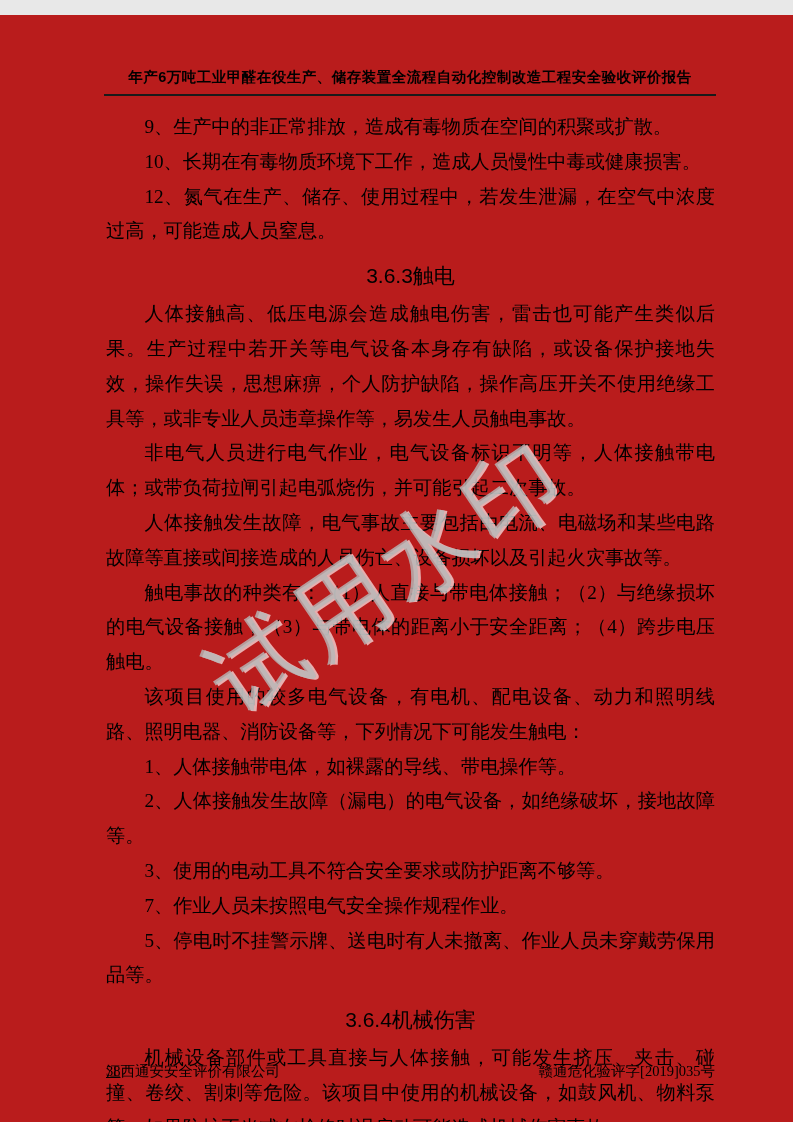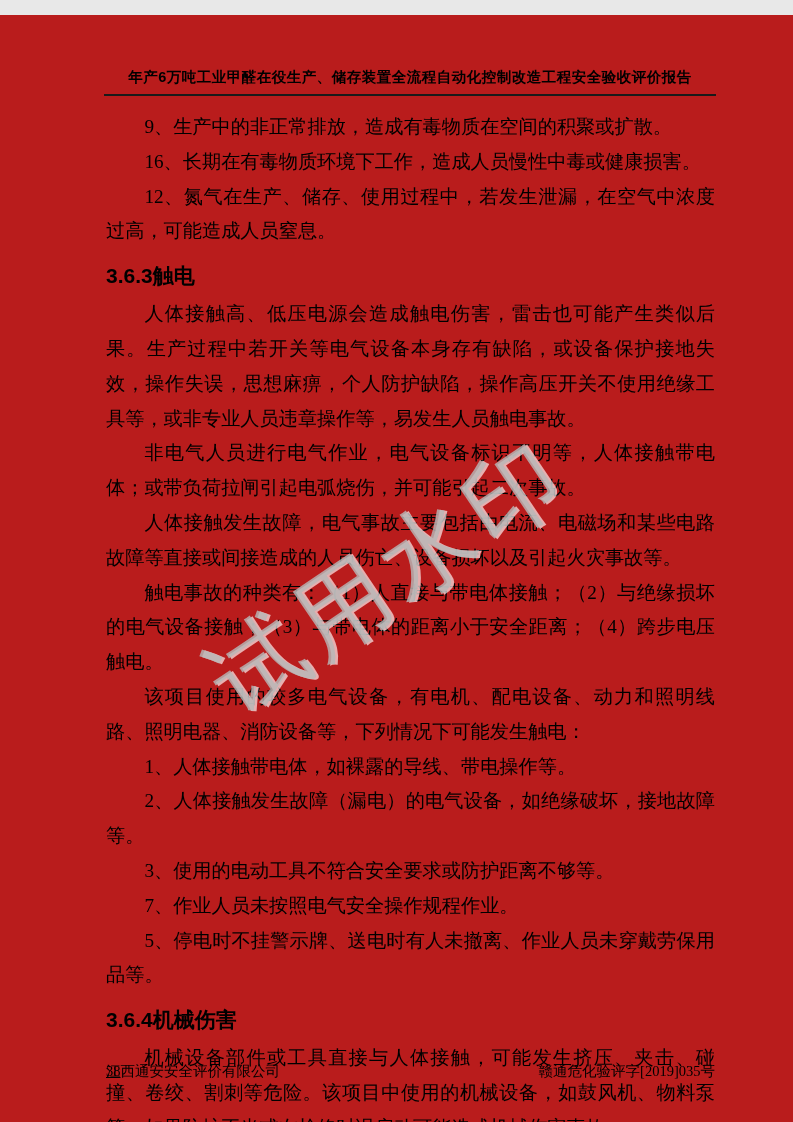--- a/index.html
+++ b/index.html
@@ -40,25 +40,25 @@
     line-height: 34.8px;
     text-align: justify;
   }
   .content p {
     margin: 0;
     text-indent: 2em;
   }
   .sec-heading {
     font-family: "Liberation Sans", "DejaVu Sans", sans-serif;
     font-size: 21px;
-    font-weight: bold;
+    font-weight: normal;
     line-height: 35px;
     margin: 9px 0 4px 0;
     text-indent: 0;
-    text-align: left;
+    text-align: center;
   }
   .watermark {
     position: absolute;
     left: 158px;
     top: 510px;
     width: 460px;
     height: 104px;
     z-index: 5;
     text-align: center;
     font-family: "Liberation Sans", "DejaVu Sans", sans-serif;
@@ -85,21 +85,21 @@
 </style>
 </head>
 <body>
 
 <div class="page">
 
   <div class="header">年产6万吨工业甲醛在役生产、储存装置全流程自动化控制改造工程安全验收评价报告</div>
 
   <div class="content">
     <p>9、生产中的非正常排放，造成有毒物质在空间的积聚或扩散。</p>
-    <p>16、长期在有毒物质环境下工作，造成人员慢性中毒或健康损害。</p>
+    <p>10、长期在有毒物质环境下工作，造成人员慢性中毒或健康损害。</p>
     <p>12、氮气在生产、储存、使用过程中，若发生泄漏，在空气中浓度过高，可能造成人员窒息。</p>
 
     <h3 class="sec-heading">3.6.3触电</h3>
     <p>人体接触高、低压电源会造成触电伤害，雷击也可能产生类似后果。生产过程中若开关等电气设备本身存有缺陷，或设备保护接地失效，操作失误，思想麻痹，个人防护缺陷，操作高压开关不使用绝缘工具等，或非专业人员违章操作等，易发生人员触电事故。</p>
     <p>非电气人员进行电气作业，电气设备标识不明等，人体接触带电体；或带负荷拉闸引起电弧烧伤，并可能引起二次事故。</p>
     <p>人体接触发生故障，电气事故主要包括由电流、电磁场和某些电路故障等直接或间接造成的人员伤亡、设备损坏以及引起火灾事故等。</p>
     <p>触电事故的种类有：（1）人直接与带电体接触；（2）与绝缘损坏的电气设备接触；（3）与带电体的距离小于安全距离；（4）跨步电压触电。</p>
     <p>该项目使用的较多电气设备，有电机、配电设备、动力和照明线路、照明电器、消防设备等，下列情况下可能发生触电：</p>
     <p>1、人体接触带电体，如裸露的导线、带电操作等。</p>
     <p>2、人体接触发生故障（漏电）的电气设备，如绝缘破坏，接地故障等。</p>

